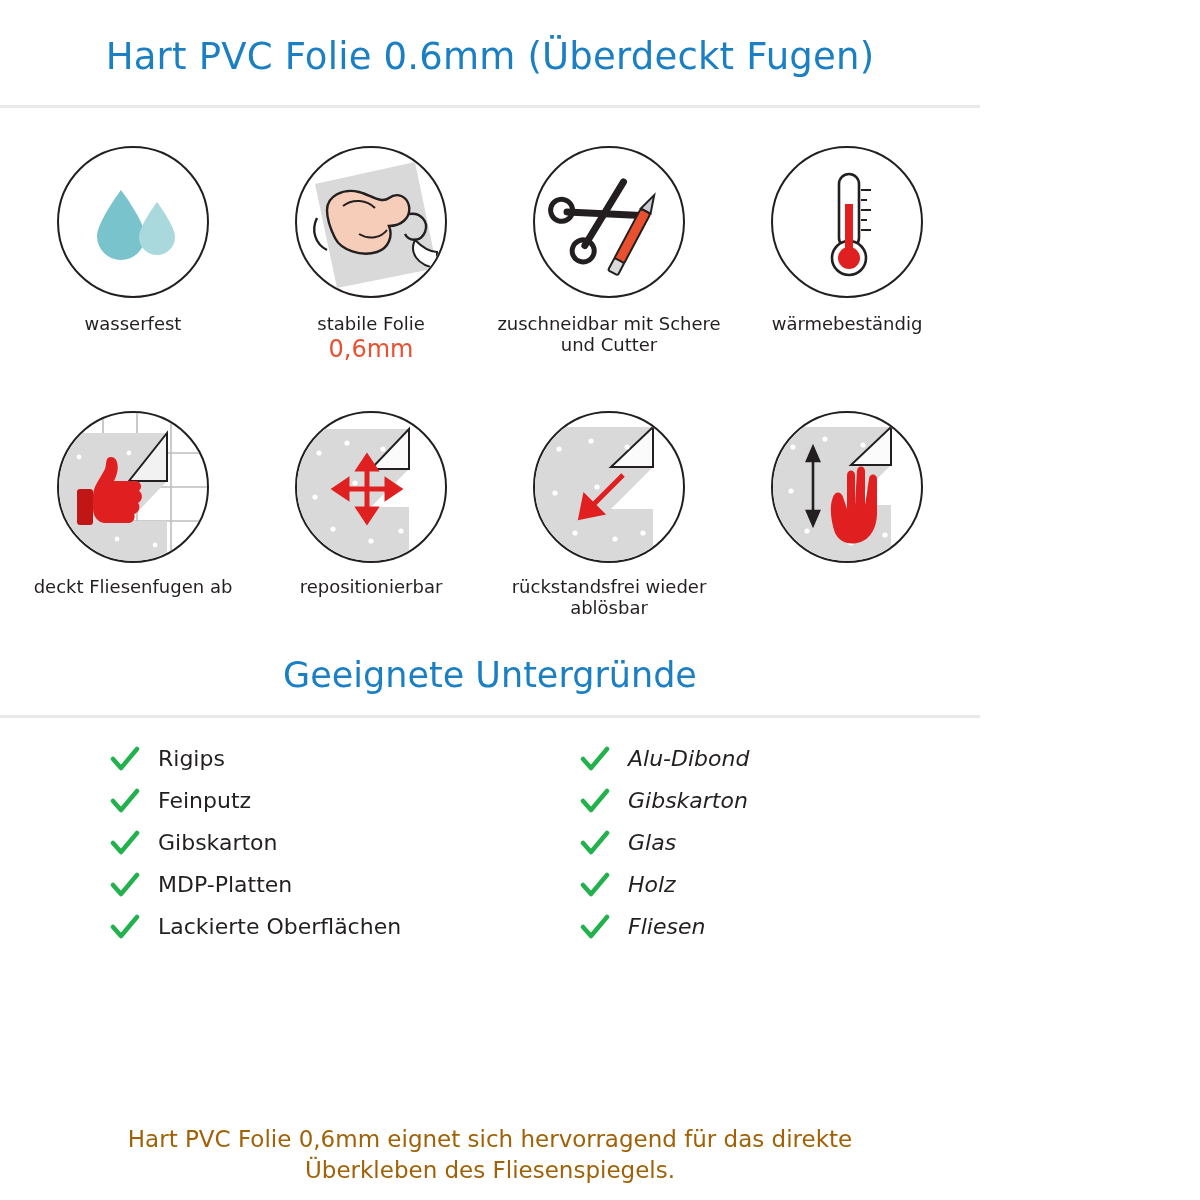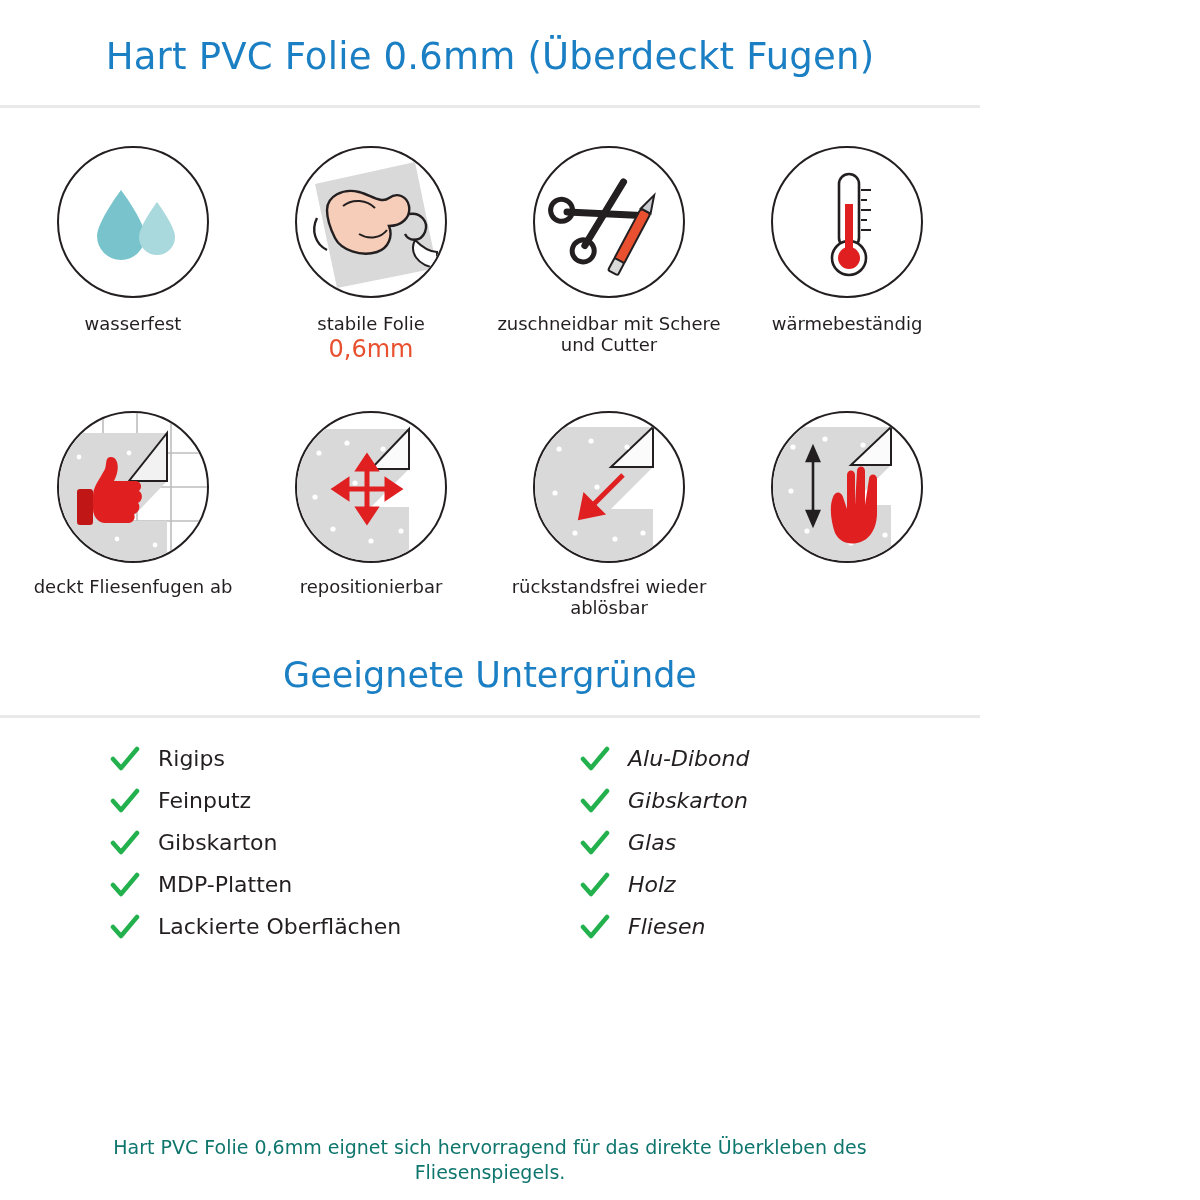--- a/index.html
+++ b/index.html
@@ -119,22 +119,22 @@
     display: block;
   }
 
   
   .footer {
     position: absolute;
     left: 0;
     right: 0;
     bottom: 22px;
     text-align: center;
-    color: #0f766e;
-    font-size: 19px;
+    color: #a16207;
+    font-size: 23px;
     line-height: 1.35;
     padding: 0 80px;
     box-sizing: border-box;
   }
 
   svg { display: block; }
 </style>
 </head>
 <body>
 

